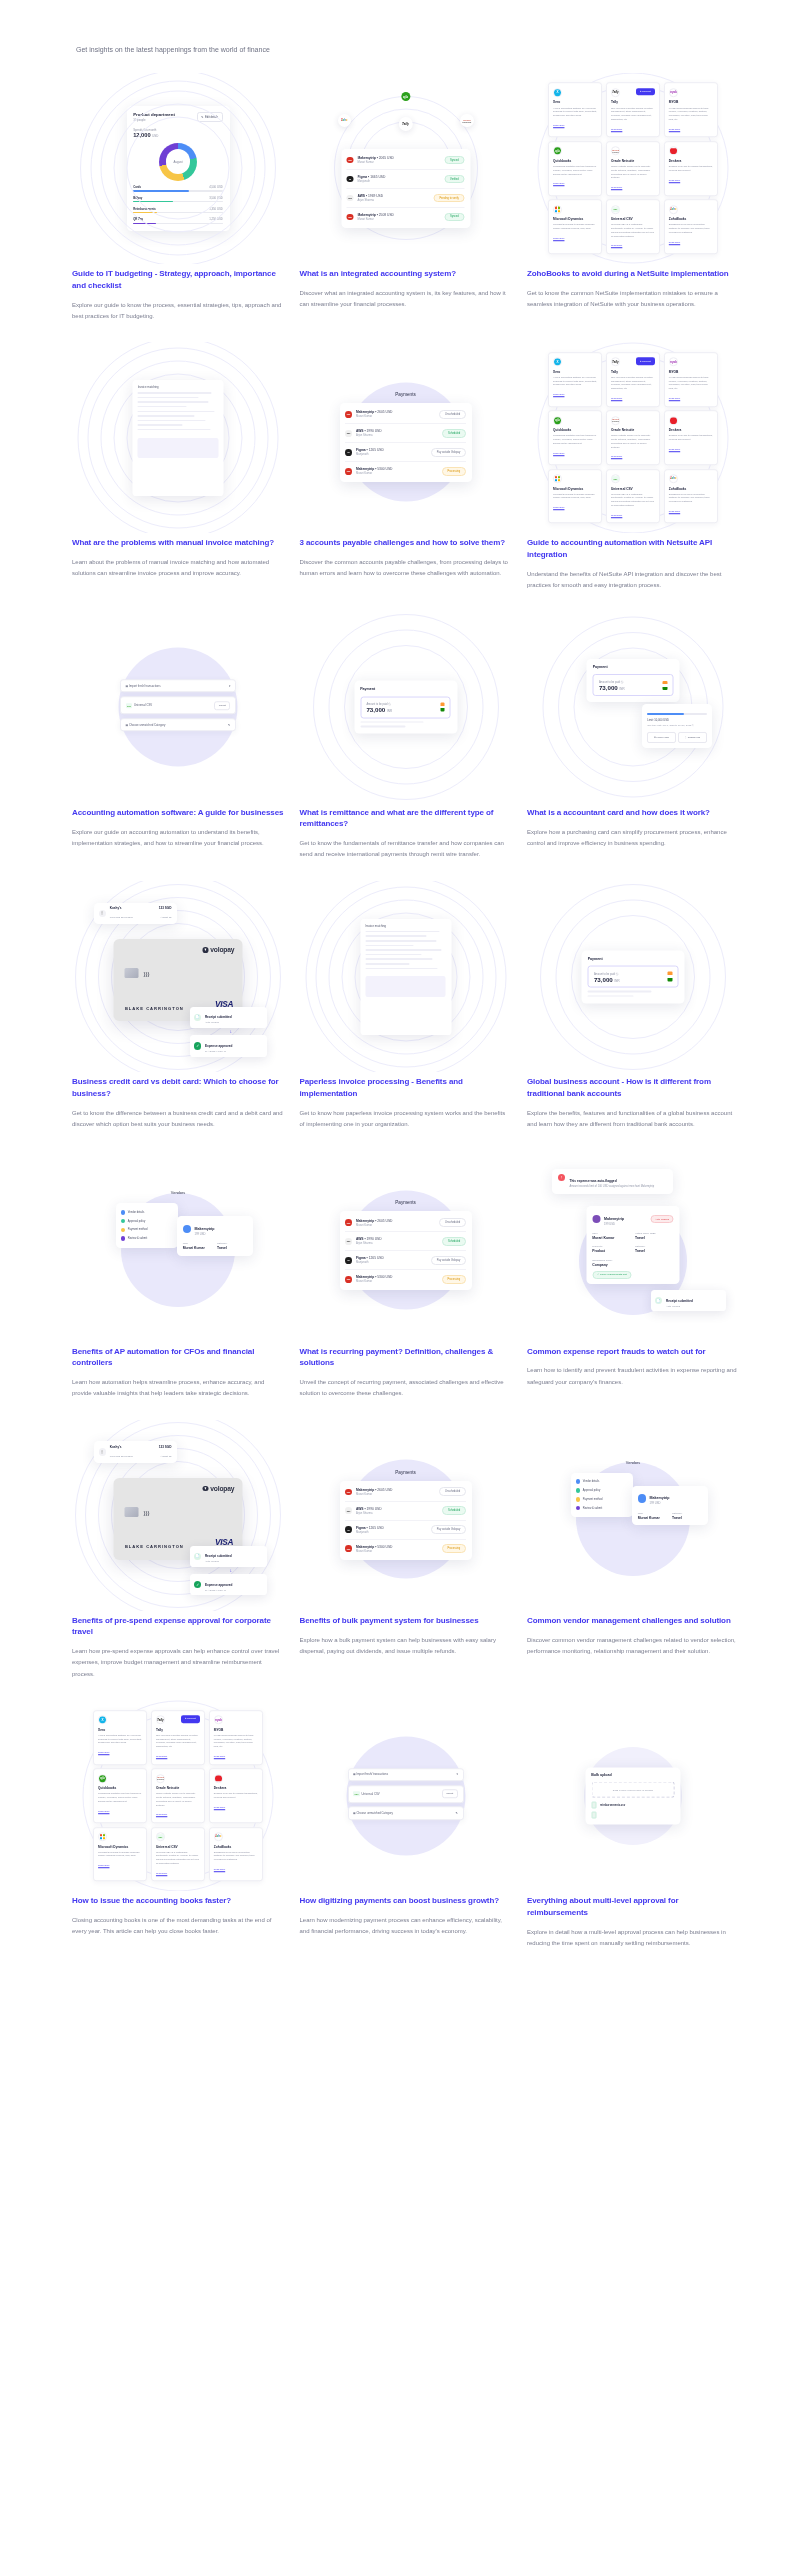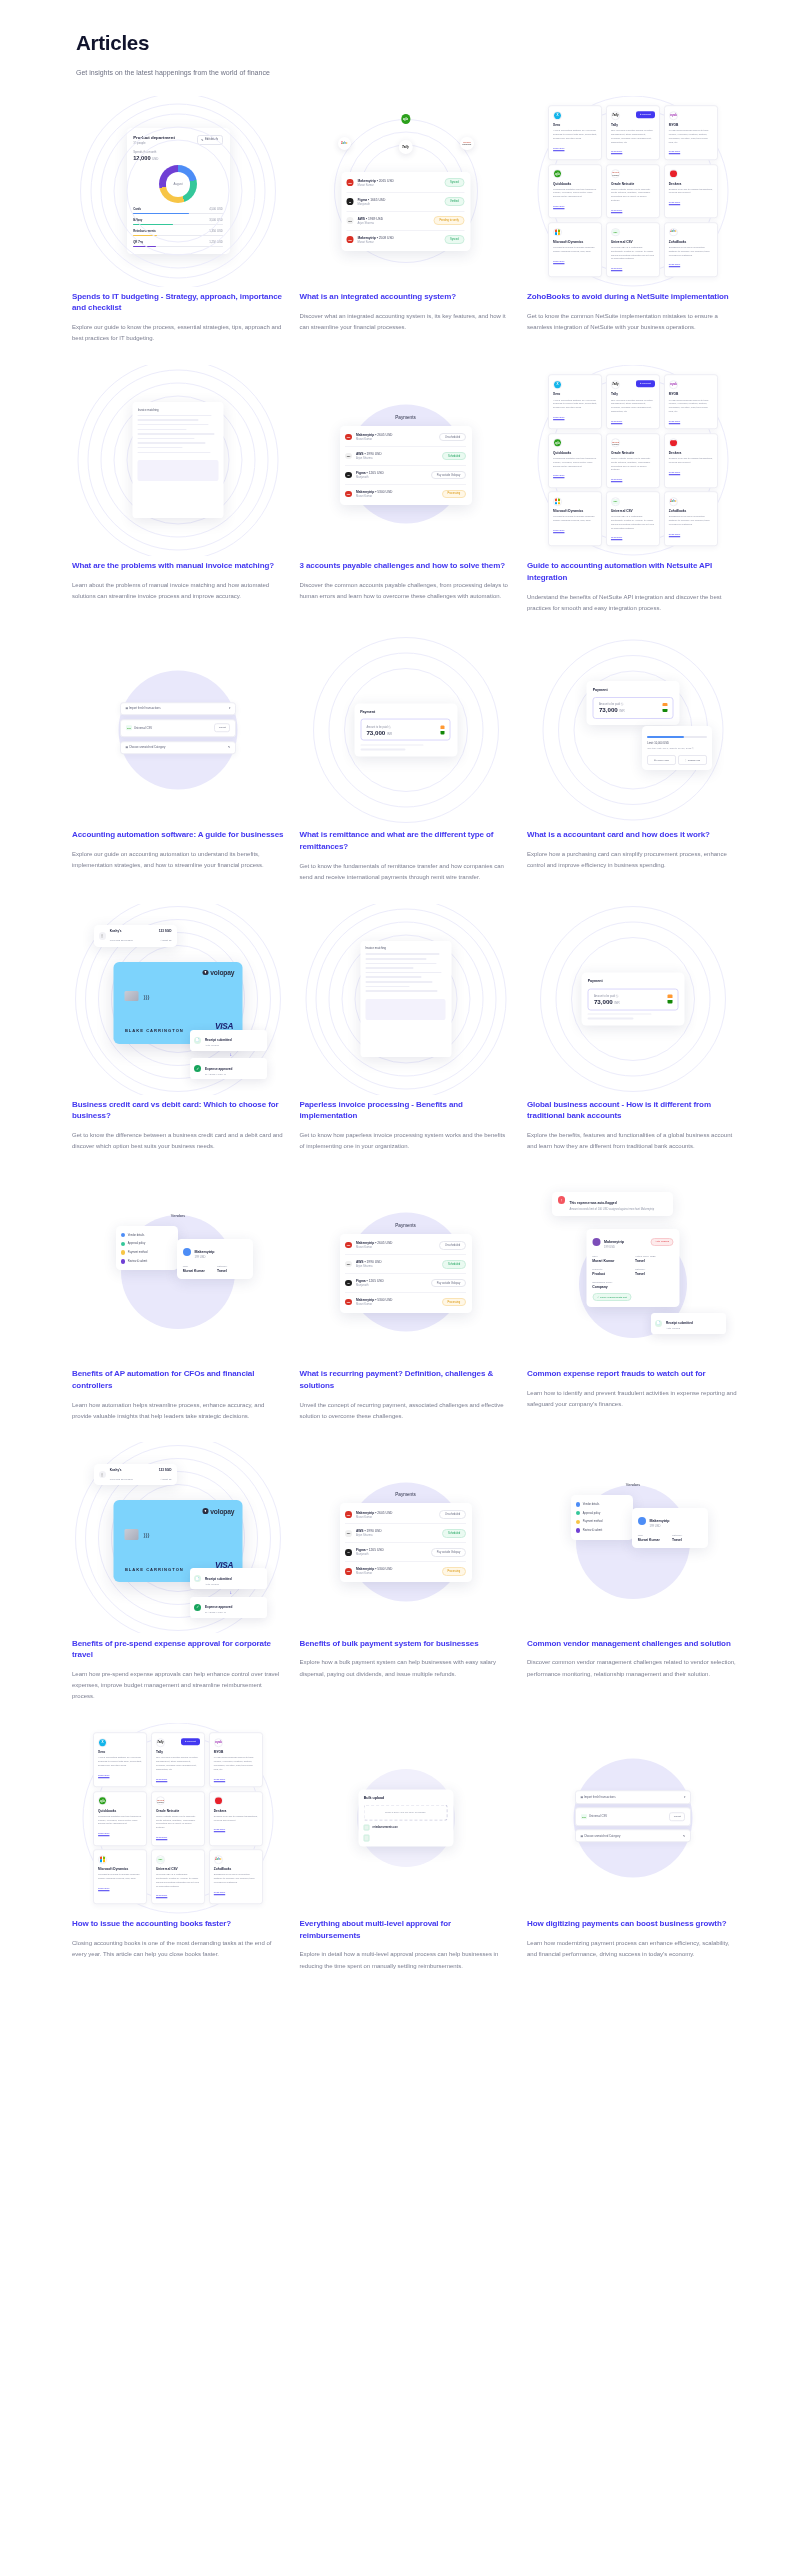--- a/index.html
+++ b/index.html
@@ -155,21 +155,21 @@
   
   .paycard { width: 103px; padding: 6.2px; }
   .paycard h5 { font-size: 3.6px; color:#20243d; font-weight:700; }
   .amtbox { border:0.5px solid #d9d6fb; border-radius:3.1px; padding: 4.6px 5.2px; margin-top: 5.2px; display:flex; justify-content:space-between; align-items:center; }
   .amtbox .v { font-size: 6.2px; font-weight:700; color:#20243d; }
   .amtbox .v span { font-size:2.9px; font-weight:400; color:#8d91a4; }
   .amtbox .l { font-size:2.6px; color:#9094a6; }
 
   
   .creditcard {
-    width: 129px; height: 82px; border-radius: 5.7px; background:#7dd3fc;
+    width: 129px; height: 82px; border-radius: 5.7px; background:#e5e5e5;
     box-shadow: 0 5.2px 17.5px rgba(40,44,90,0.14); position:relative; padding: 7.2px 8.3px;
   }
   .cc-logo { position:absolute; right:8.3px; top:7.2px; display:flex; align-items:center; gap:2.1px; }
   .cc-logo .mk { width:5.7px; height:5.7px; border-radius:50%; background:#2b2f42; position:relative; }
   .cc-logo .mk::after{content:"";position:absolute;left:1.5px;top:1.5px;width:2.6px;height:2.6px;background:#fff;
     clip-path:polygon(0 0,100% 0,50% 100%);}
   .cc-logo .tx { font-size:6.7px; font-weight:700; color:#2b2f42; letter-spacing:-0.2px; }
   .cc-chip { width: 14px; height: 10.3px; border-radius: 1.5px; background:linear-gradient(135deg,#c9ccd6,#a8acba); position:absolute; left:11.4px; top:29px; }
   .cc-wave { position:absolute; left:30px; top:31px; font-size:6.2px; color:#2b2f42; }
   .cc-name { position:absolute; left:11.4px; bottom:10.3px; font-size:4.1px; letter-spacing:1px; font-weight:700; color:#21243a; }
@@ -218,21 +218,20 @@
   .limit-s { font-size:2.3px;color:#a0a4b5;margin-top:2.1px;}
   .limit-btns{display:flex;gap:2.6px;margin-top:5.2px;}
   .limit-btns span{flex:1;border:0.5px solid #e8e8f0;border-radius:2.1px;font-size:2.3px;color:#5b5f76;padding:2.6px 0;text-align:center;}
 </style>
 </head>
 <body>
 
 <div class="page">
 
   <div class="header">
-    <h1 class="page-title">Articles</h1>
     <div class="page-sub">Get insights on the latest happenings from the world of finance</div>
   </div>
 
   <div class="grid" id="grid">
       <div class="card">
     <div class="thumb">
           <div class="rings">
             <div class="ring" style="width:155px;height:155px"></div>
             <div class="ring" style="width:129px;height:129px"></div>
             <div class="ring" style="width:103px;height:103px"></div>
@@ -287,21 +286,21 @@
       <div class="barrow-top">
                 <b>QR Pay</b>
                 <i>1,250 USD</i>
               </div>
       <div class="track">
                 <div class="fill" style="width:26%;background:#6f3fd4"></div>
               </div>
     </div>
   </div>
         </div>
-    <div class="card-title">Spends to IT budgeting - Strategy, approach, importance and checklist</div>
+    <div class="card-title">Guide to IT budgeting - Strategy, approach, importance and checklist</div>
     <div class="card-desc">Explore our guide to know the process, essential strategies, tips, approach and best practices for IT budgeting.</div>
       </div>
       <div class="card">
     <div class="thumb">
   <div style="position:relative;width:100%;height:100%">
     <div class="rings">
               <div class="ring" style="width:93px;height:93px"></div>
               <div class="ring" style="width:119px;height:119px"></div>
               <div class="ring" style="width:144px;height:144px"></div>
             </div>
@@ -1189,20 +1188,45 @@
             </div>
   </div>
         </div>
     <div class="card-title">How to issue the accounting books faster?</div>
     <div class="card-desc">Closing accounting books is one of the most demanding tasks at the end of every year. This article can help you close books faster.</div>
       </div>
       <div class="card">
     <div class="thumb">
           <div style="position:relative;width:100%;height:100%">
     <div class="rings">
+              <div class="blob " style="width:119px;height:119px;top:50%"></div>
+            </div>
+    <div class="csvpanel" style="position:absolute;left:50%;top:50%;transform:translate(-50%,-50%)">
+      <div class="csvbar">
+                <span>▦ Import fresh/ transactions</span>
+                <span>▾</span>
+              </div>
+      <div class="csvbar">
+                <span><span style="font-size:1.9px;font-weight:700;color:#2ca01c;background:#eafaf1;padding:1.5px 1.5px;border-radius:1px">CSV</span> &nbsp;Universal CSV</span>
+                <span class="chip">Import</span>
+              </div>
+      <div class="csvbar">
+                <span>▦ Choose unmatched Category</span>
+                <span>✎</span>
+              </div>
+    </div>
+  </div>
+        </div>
+    <div class="card-title">How digitizing payments can boost business growth?</div>
+    <div class="card-desc">Learn how modernizing payment process can enhance efficiency, scalability, and financial performance, driving success in today's economy.</div>
+      </div>
+      <div class="card">
+    <div class="thumb">
+          <div style="position:relative;width:100%;height:100%">
+    <div class="rings">
               <div class="blob soft" style="width:98px;height:98px;top:50%"></div>
             </div>
     <div class="mw bulkcard" style="position:absolute;left:50%;top:50%;transform:translate(-50%,-50%)">
       <div class="bulk-t">Bulk upload</div>
       <div class="dropzone">Drag &amp; drop your file here or browse</div>
       <div class="filerow">
         <span class="fileico"></span>
         <span style="flex:1">
           <b style="font-size:2.6px;color:#2b2f47;display:block">reimbursements.csv</b>
           <span class="filebar"><b style="width:70%"></b></span>
@@ -1211,41 +1235,16 @@
       <div class="filerow">
         <span class="fileico"></span>
         <span style="flex:1"><span class="filebar"><b style="width:40%"></b></span></span>
       </div>
     </div>
   </div>
         </div>
     <div class="card-title">Everything about multi-level approval for reimbursements</div>
     <div class="card-desc">Explore in detail how a multi-level approval process can help businesses in reducing the time spent on manually settling reimbursements.</div>
       </div>
-      <div class="card">
-    <div class="thumb">
-          <div style="position:relative;width:100%;height:100%">
-    <div class="rings">
-              <div class="blob " style="width:119px;height:119px;top:50%"></div>
-            </div>
-    <div class="csvpanel" style="position:absolute;left:50%;top:50%;transform:translate(-50%,-50%)">
-      <div class="csvbar">
-                <span>▦ Import fresh/ transactions</span>
-                <span>▾</span>
-              </div>
-      <div class="csvbar">
-                <span><span style="font-size:1.9px;font-weight:700;color:#2ca01c;background:#eafaf1;padding:1.5px 1.5px;border-radius:1px">CSV</span> &nbsp;Universal CSV</span>
-                <span class="chip">Import</span>
-              </div>
-      <div class="csvbar">
-                <span>▦ Choose unmatched Category</span>
-                <span>✎</span>
-              </div>
-    </div>
-  </div>
-        </div>
-    <div class="card-title">How digitizing payments can boost business growth?</div>
-    <div class="card-desc">Learn how modernizing payment process can enhance efficiency, scalability, and financial performance, driving success in today's economy.</div>
-      </div>
     </div>
 
 </div>
 
 
 </body></html>

